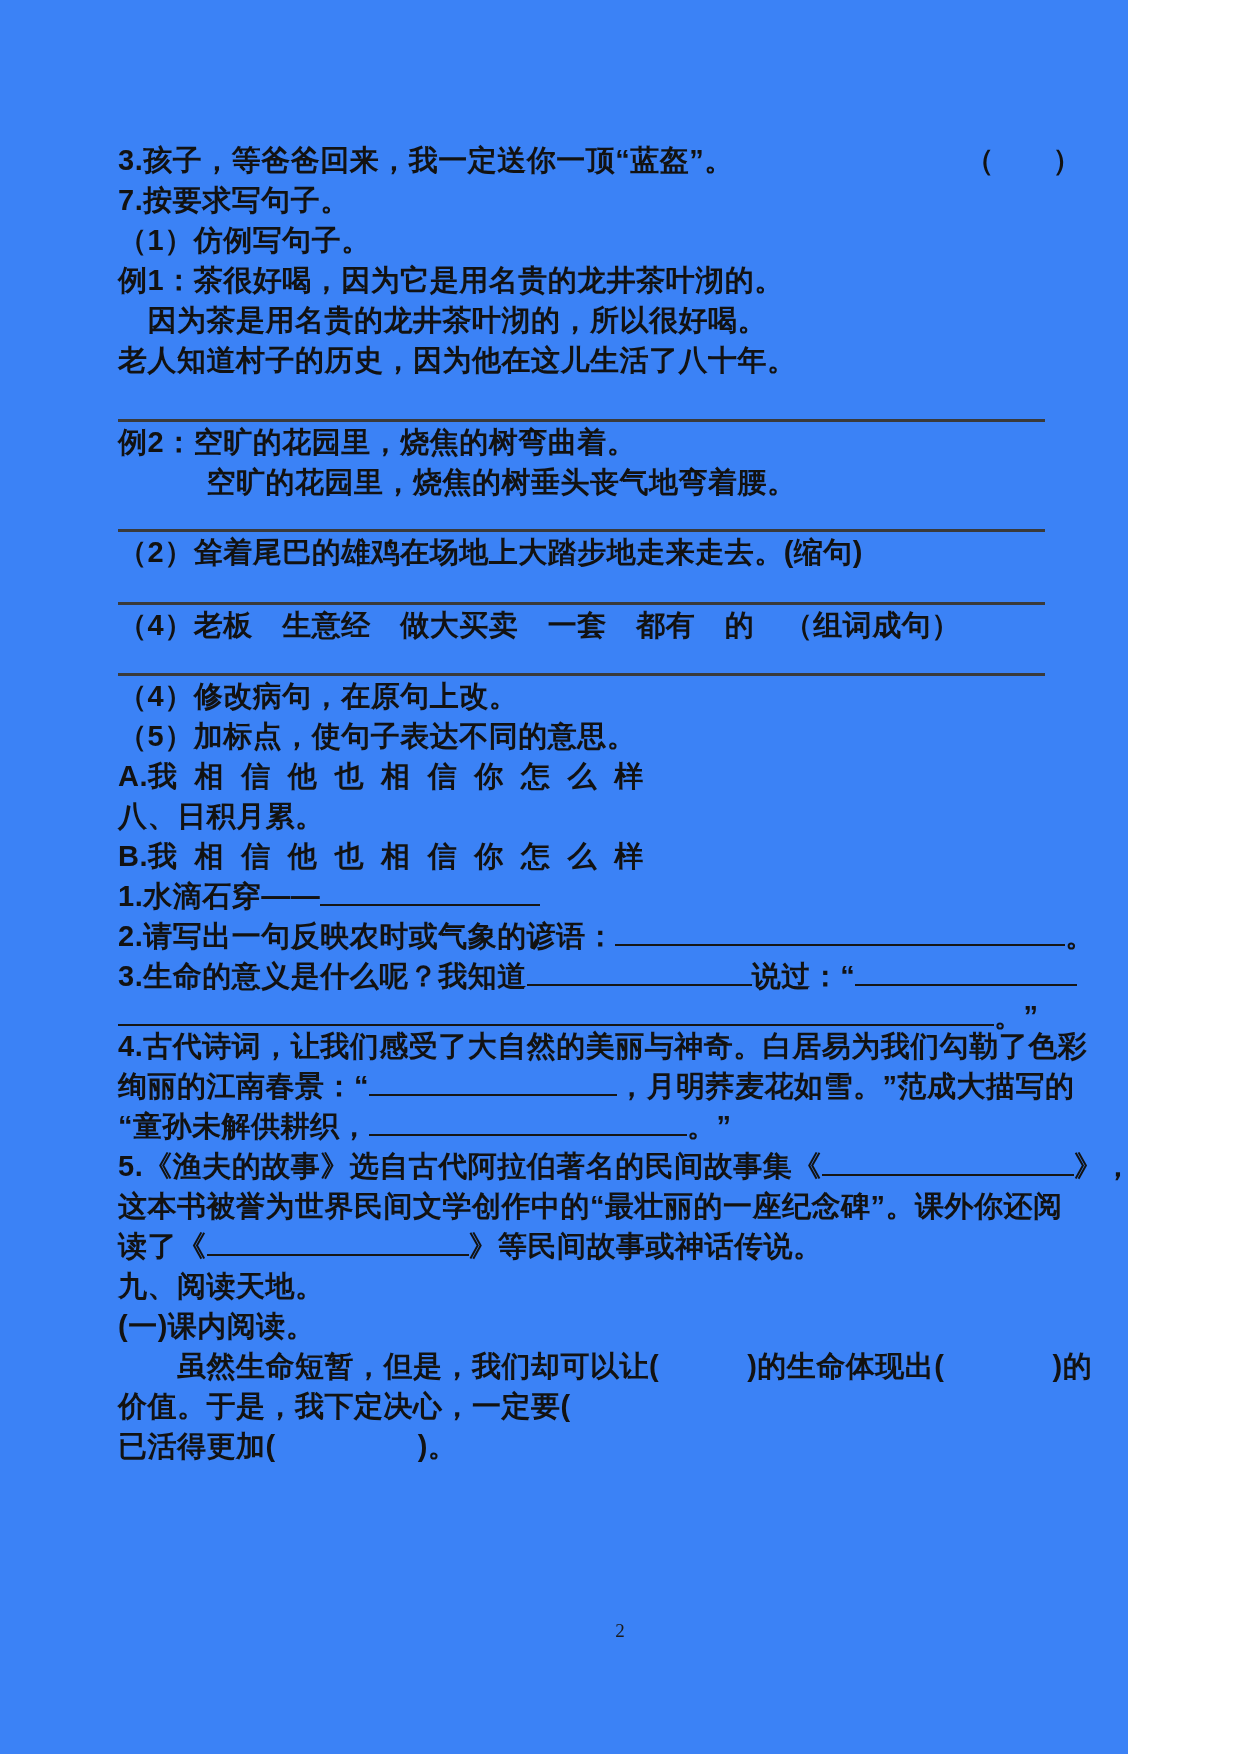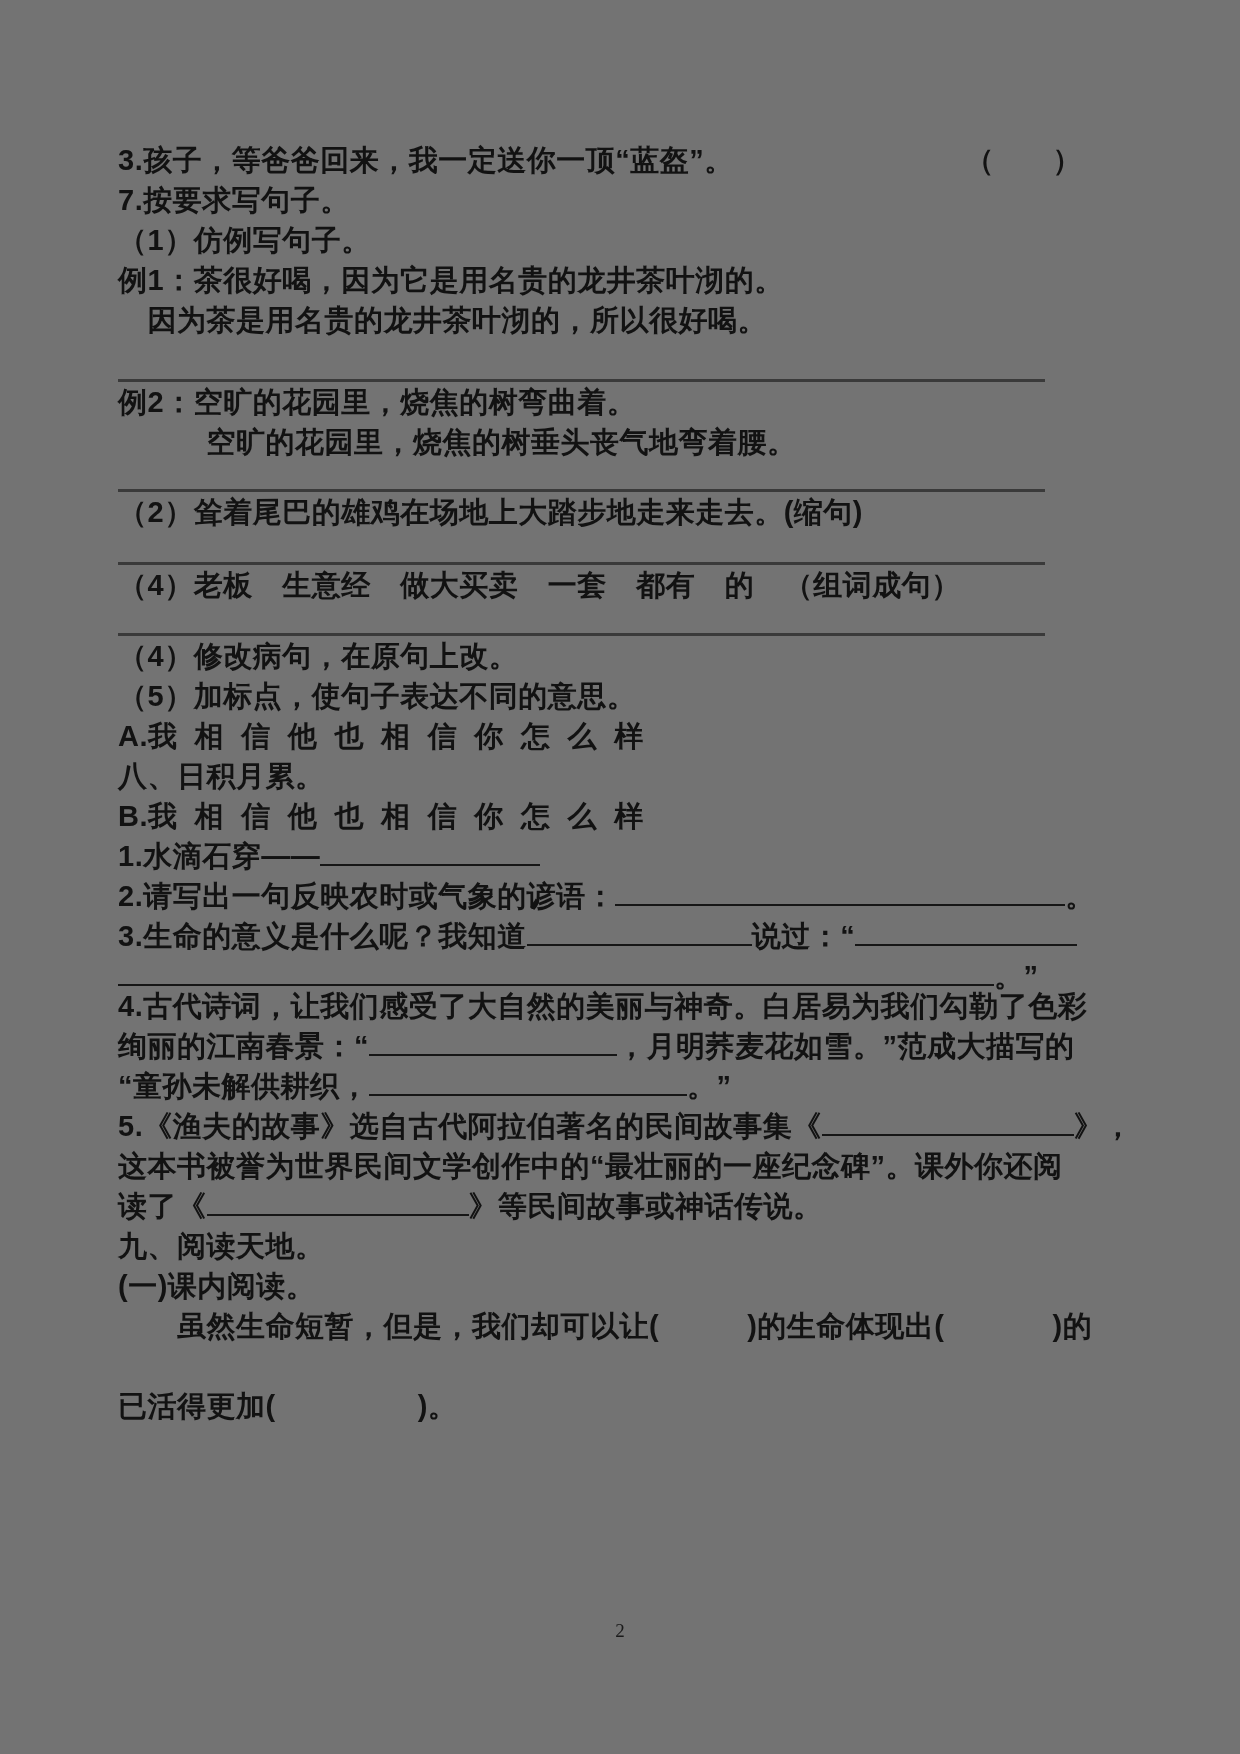--- a/index.html
+++ b/index.html
@@ -1,21 +1,21 @@
 <!DOCTYPE html>
 <html><head>
 <meta charset="utf-8">
 <style>
   * { margin: 0; padding: 0; box-sizing: border-box; }
   html, body { width: 1240px; background: #ffffff; }
   .page {
     position: relative;
-    width: 1240px;
+    width: 1128px;
     height: 1754px;
-    background: #737373;
+    background: #3b82f6;
     color: #121212;
     font-family: "Liberation Sans", sans-serif;
     font-weight: 700;
     font-size: 29px;
     overflow: hidden;
   }
   .content {
     position: absolute;
     left: 118px;
     top: 140px;
@@ -56,20 +56,21 @@
 </head>
 <body>
 
 <div class="page">
   <div class="content">
       <div class="line"><span class="seg-text">3.孩子，等爸爸回来，我一定送你一顶“蓝盔”。</span><span class="seg-flex"></span><span class="seg-text">（</span><span class="seg-gap" style="width: 58px;"></span><span class="seg-text">）</span></div>
       <div class="line"><span class="seg-text">7.按要求写句子。</span></div>
       <div class="line"><span class="seg-text">（1）仿例写句子。</span></div>
       <div class="line"><span class="seg-text">例1：茶很好喝，因为它是用名贵的龙井茶叶沏的。</span></div>
       <div class="line"><span class="seg-text">　因为茶是用名贵的龙井茶叶沏的，所以很好喝。</span></div>
+      <div class="line"><span class="seg-text">老人知道村子的历史，因为他在这儿生活了八十年。</span></div>
       <div class="line rule" style="height: 42px;"></div>
       <div class="line"><span class="seg-text">例2：空旷的花园里，烧焦的树弯曲着。</span></div>
       <div class="line"><span class="seg-text">　　　空旷的花园里，烧焦的树垂头丧气地弯着腰。</span></div>
       <div class="line rule" style="height: 30px;"></div>
       <div class="line"><span class="seg-text">（2）耸着尾巴的雄鸡在场地上大踏步地走来走去。(缩句)</span></div>
       <div class="line rule" style="height: 33px;"></div>
       <div class="line"><span class="seg-text">（4）老板　生意经　做大买卖　一套　都有　的　（组词成句）</span></div>
       <div class="line rule" style="height: 31px;"></div>
       <div class="line"><span class="seg-text">（4）修改病句，在原句上改。</span></div>
       <div class="line"><span class="seg-text">（5）加标点，使句子表达不同的意思。</span></div>
@@ -82,17 +83,17 @@
       <div class="line" style="height: 30px;"><span class="seg-blank" style="width: 876px;"></span><span class="seg-text">。”</span></div>
       <div class="line"><span class="seg-text">4.古代诗词，让我们感受了大自然的美丽与神奇。白居易为我们勾勒了色彩</span></div>
       <div class="line"><span class="seg-text">绚丽的江南春景：“</span><span class="seg-blank" style="width: 248px;"></span><span class="seg-text">，月明荞麦花如雪。”范成大描写的</span></div>
       <div class="line"><span class="seg-text">“童孙未解供耕织，</span><span class="seg-blank" style="width: 318px;"></span><span class="seg-text">。”</span></div>
       <div class="line"><span class="seg-text">5.《渔夫的故事》选自古代阿拉伯著名的民间故事集《</span><span class="seg-blank" style="width: 252px;"></span><span class="seg-text">》，</span></div>
       <div class="line"><span class="seg-text">这本书被誉为世界民间文学创作中的“最壮丽的一座纪念碑”。课外你还阅</span></div>
       <div class="line"><span class="seg-text">读了《</span><span class="seg-blank" style="width: 262px;"></span><span class="seg-text">》等民间故事或神话传说。</span></div>
       <div class="line"><span class="seg-text">九、阅读天地。</span></div>
       <div class="line"><span class="seg-text">(一)课内阅读。</span></div>
       <div class="line"><span class="seg-text">　　虽然生命短暂，但是，我们却可以让(</span><span class="seg-gap" style="width: 88px;"></span><span class="seg-text">)的生命体现出(</span><span class="seg-gap" style="width: 108px;"></span><span class="seg-text">)的</span></div>
-      <div class="line"><span class="seg-gap" style="width: 95px;"></span></div>
+      <div class="line"><span class="seg-text">价值。于是，我下定决心，一定要(</span><span class="seg-gap" style="width: 95px;"></span></div>
       <div class="line"><span class="seg-text">已活得更加(</span><span class="seg-gap" style="width: 142px;"></span><span class="seg-text">)。</span></div>
     </div>
   <div class="page-number">2</div>
 </div>
 
 </body></html>

